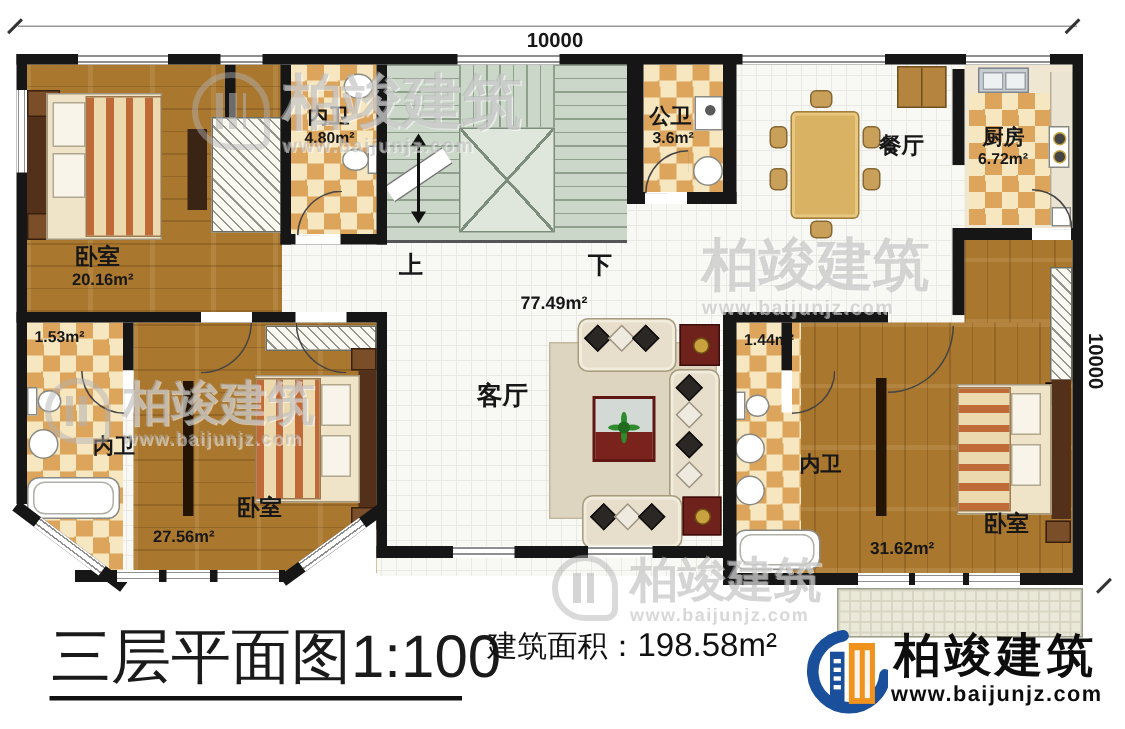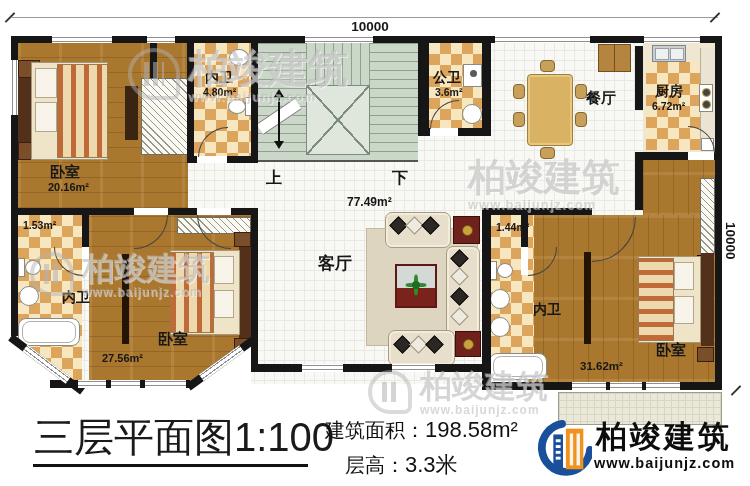--- a/index.html
+++ b/index.html
@@ -299,23 +299,20 @@
   <div class="lab" style="left:737px;top:222px;font-size:13.5px;transform:rotate(90deg);transform-origin:0 0;">10000</div>
   <div class="tick" style="left:735px;top:384px;"></div>
 
   <div class="a" style="left:34px;top:410px;color:#1a1a1a;font-size:40px;white-space:nowrap;">
     <span>三层平面图</span><span>1:100</span>
   </div>
   <div class="a" style="left:33px;top:464px;width:275px;height:3px;background:#111;"></div>
   <div class="a" style="left:325px;top:417px;color:#111;font-size:20px;white-space:nowrap;">
     <span>建筑面积：</span><span style="font-size:22px;">198.58m²</span>
   </div>
-  <div class="a" style="left:345px;top:450px;color:#111;font-size:20px;white-space:nowrap;">
-    <span>层高：</span><span style="font-size:22px;">3.3米</span>
-  </div>
 
   <svg class="a" style="left:534px;top:418px;" width="58" height="60" viewBox="0 0 60 62">
     <path d="M29 6 A25 25 0 1 0 58 33" fill="none" stroke="#1a4f9c" stroke-width="8" stroke-linecap="round"></path>
     <rect x="20" y="17" width="10" height="36" fill="#1a4f9c"></rect>
     <rect x="22.5" y="22" width="5" height="3" fill="#fff"></rect>
       <rect x="22.5" y="28" width="5" height="3" fill="#fff"></rect>
     <rect x="22.5" y="34" width="5" height="3" fill="#fff"></rect>
       <rect x="22.5" y="40" width="5" height="3" fill="#fff"></rect>
     <rect x="33" y="11" width="18" height="42" fill="#f0921e"></rect>
     <rect x="37" y="16" width="3.5" height="33" fill="#fff" opacity="0.9"></rect>

